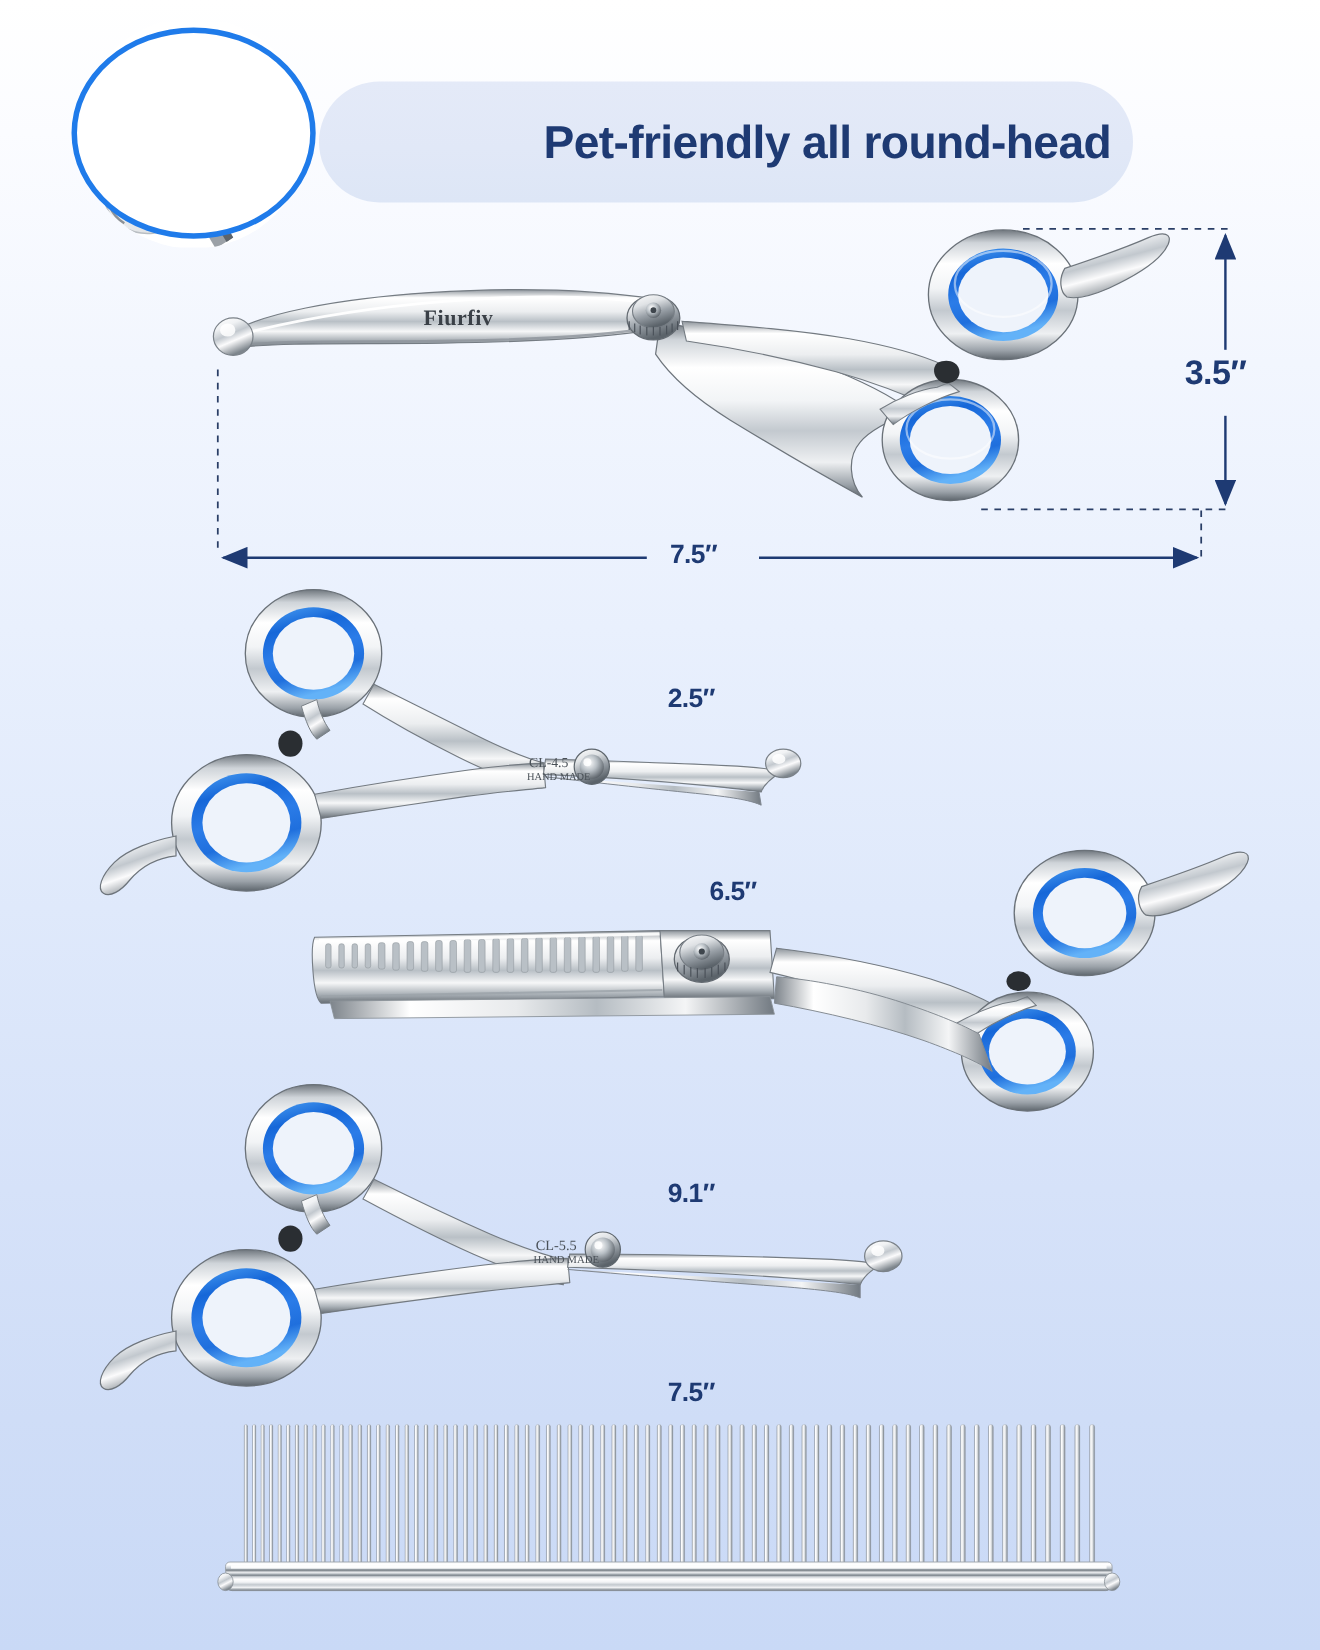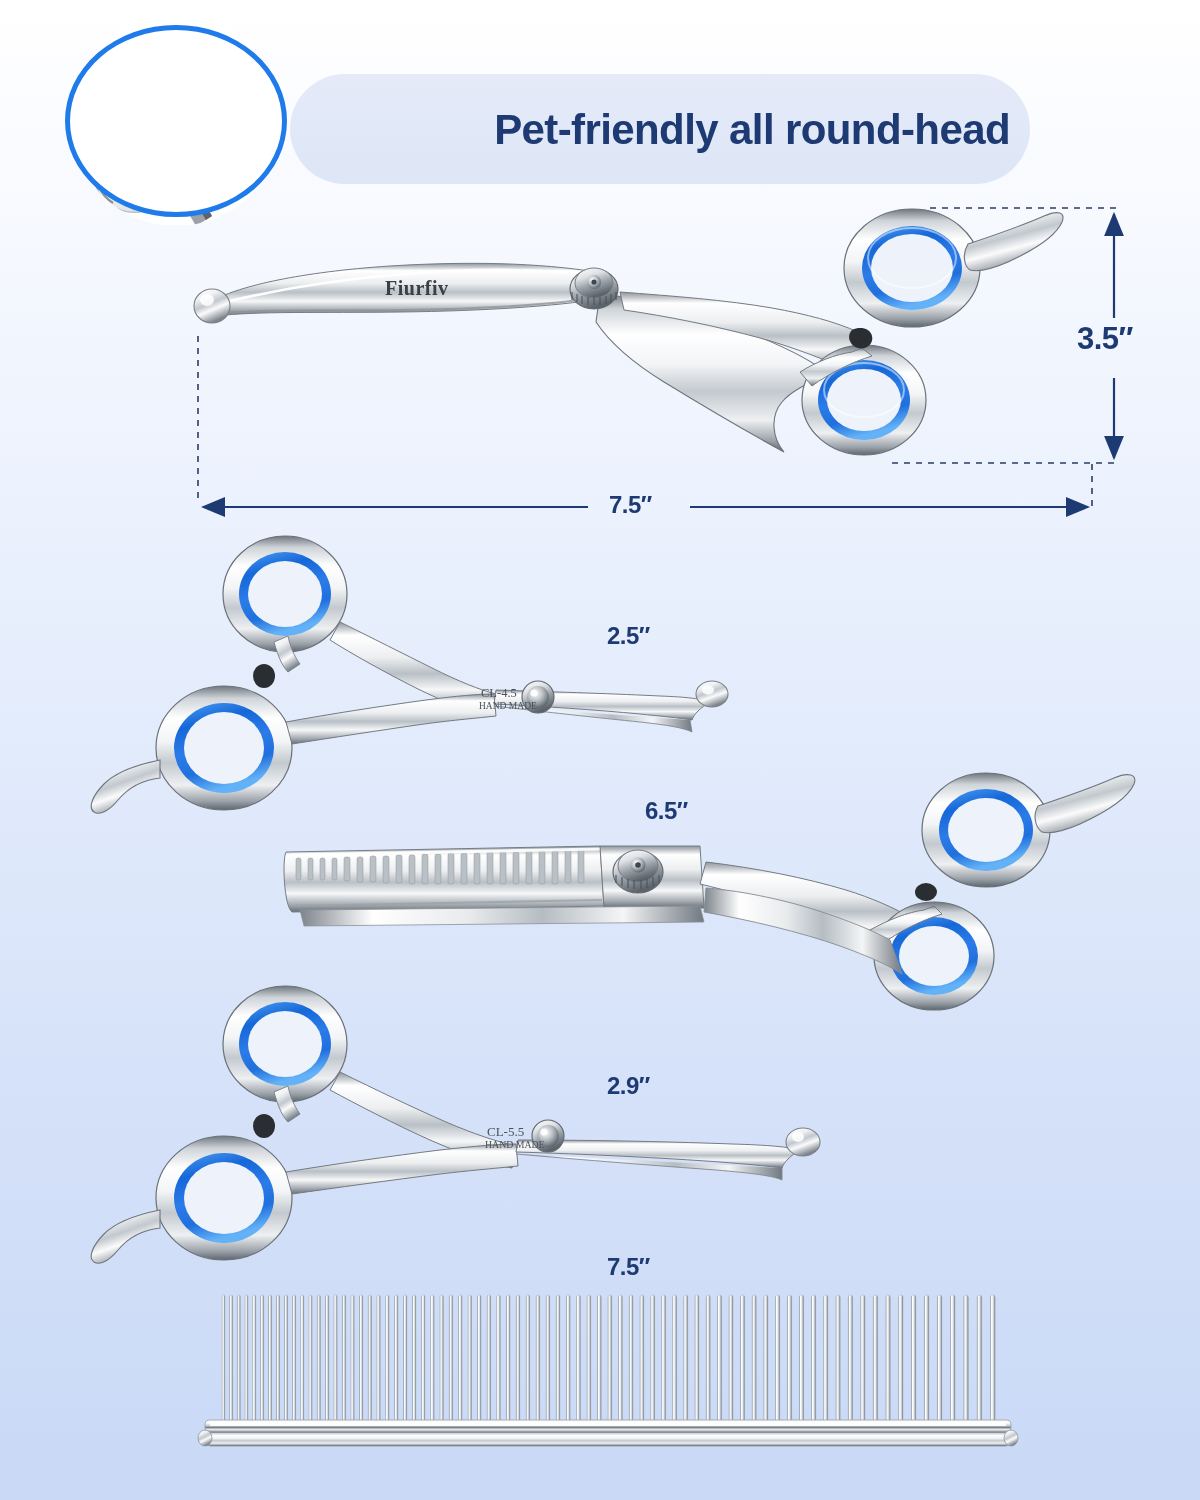--- a/index.html
+++ b/index.html
@@ -510,16 +510,16 @@
 
   <div class="title-pill"></div>
   <div class="title-text">Pet-friendly all round-head</div>
 
   <div class="badge-circle"></div>
 
   <div class="dim" style="left:609px; top:491px;">7.5″</div>
   <div class="dim dim-vert" style="left:1077px; top:321px;">3.5″</div>
   <div class="dim" style="left:607px; top:622px;">2.5″</div>
   <div class="dim" style="left:607px; top:797px;margin-left:38px;">6.5″</div>
-  <div class="dim" style="left:607px; top:1072px;">2.9″</div>
+  <div class="dim" style="left:607px; top:1072px;">9.1″</div>
   <div class="dim" style="left:607px; top:1253px;">7.5″</div>
 
 </div>
 
 </body></html>

